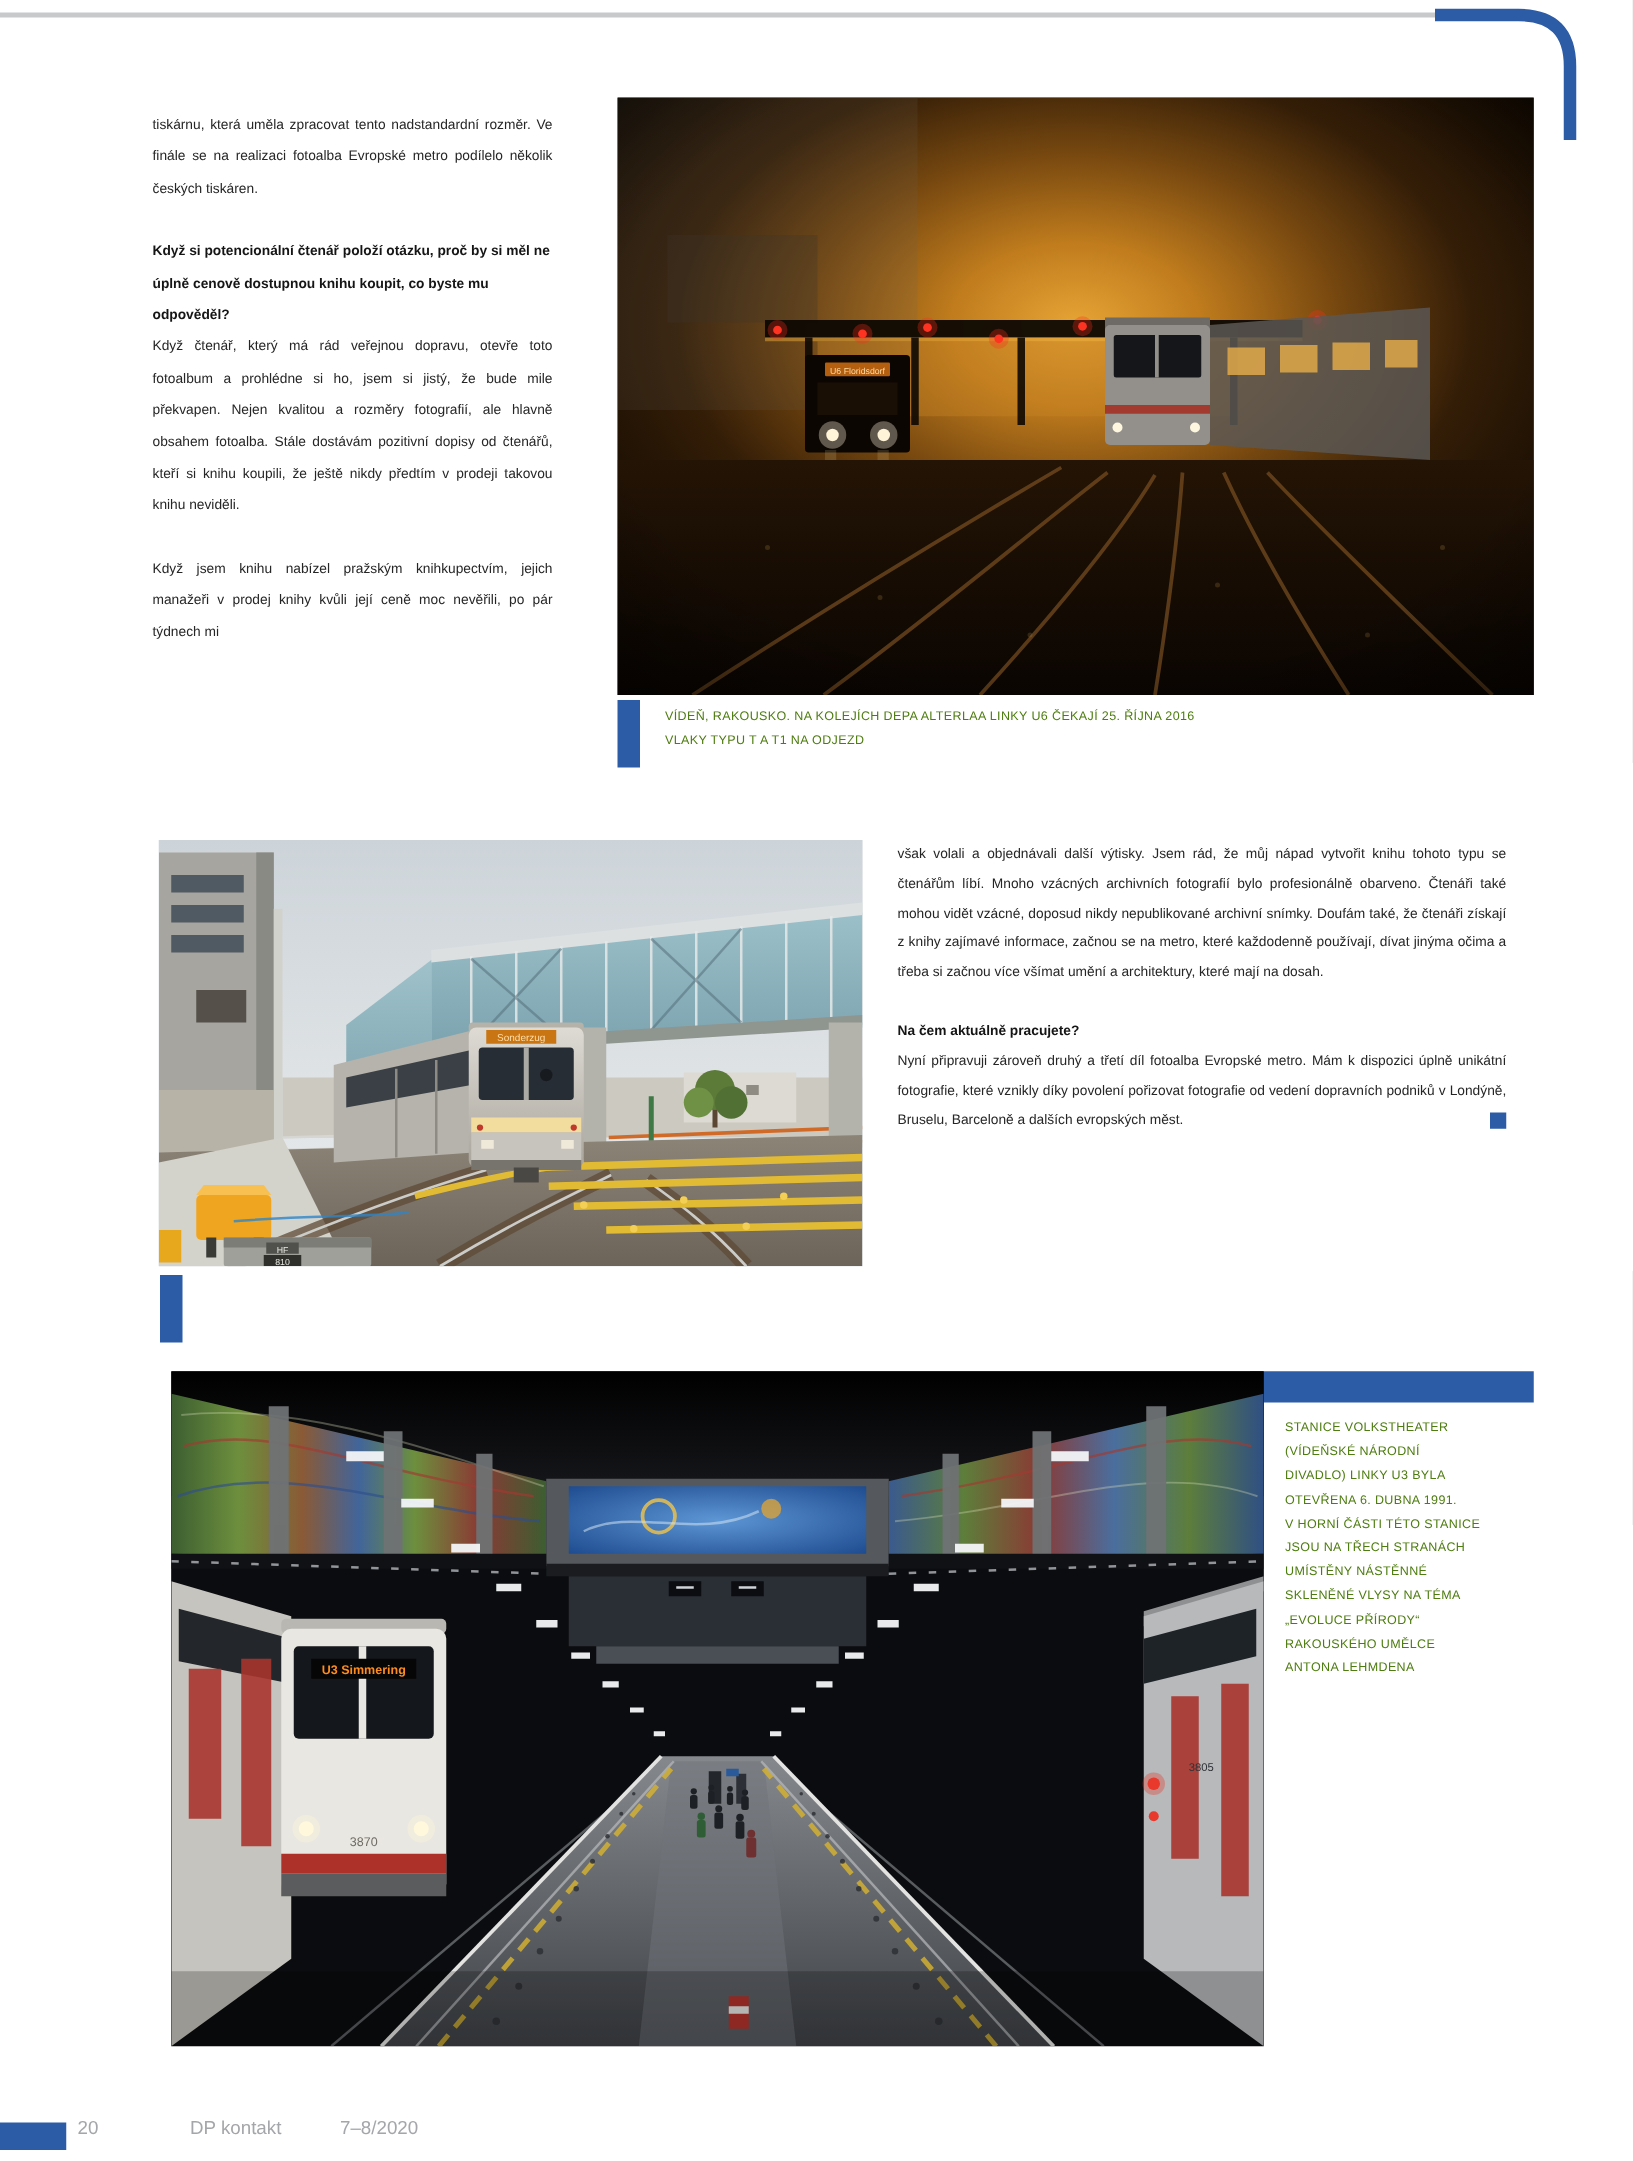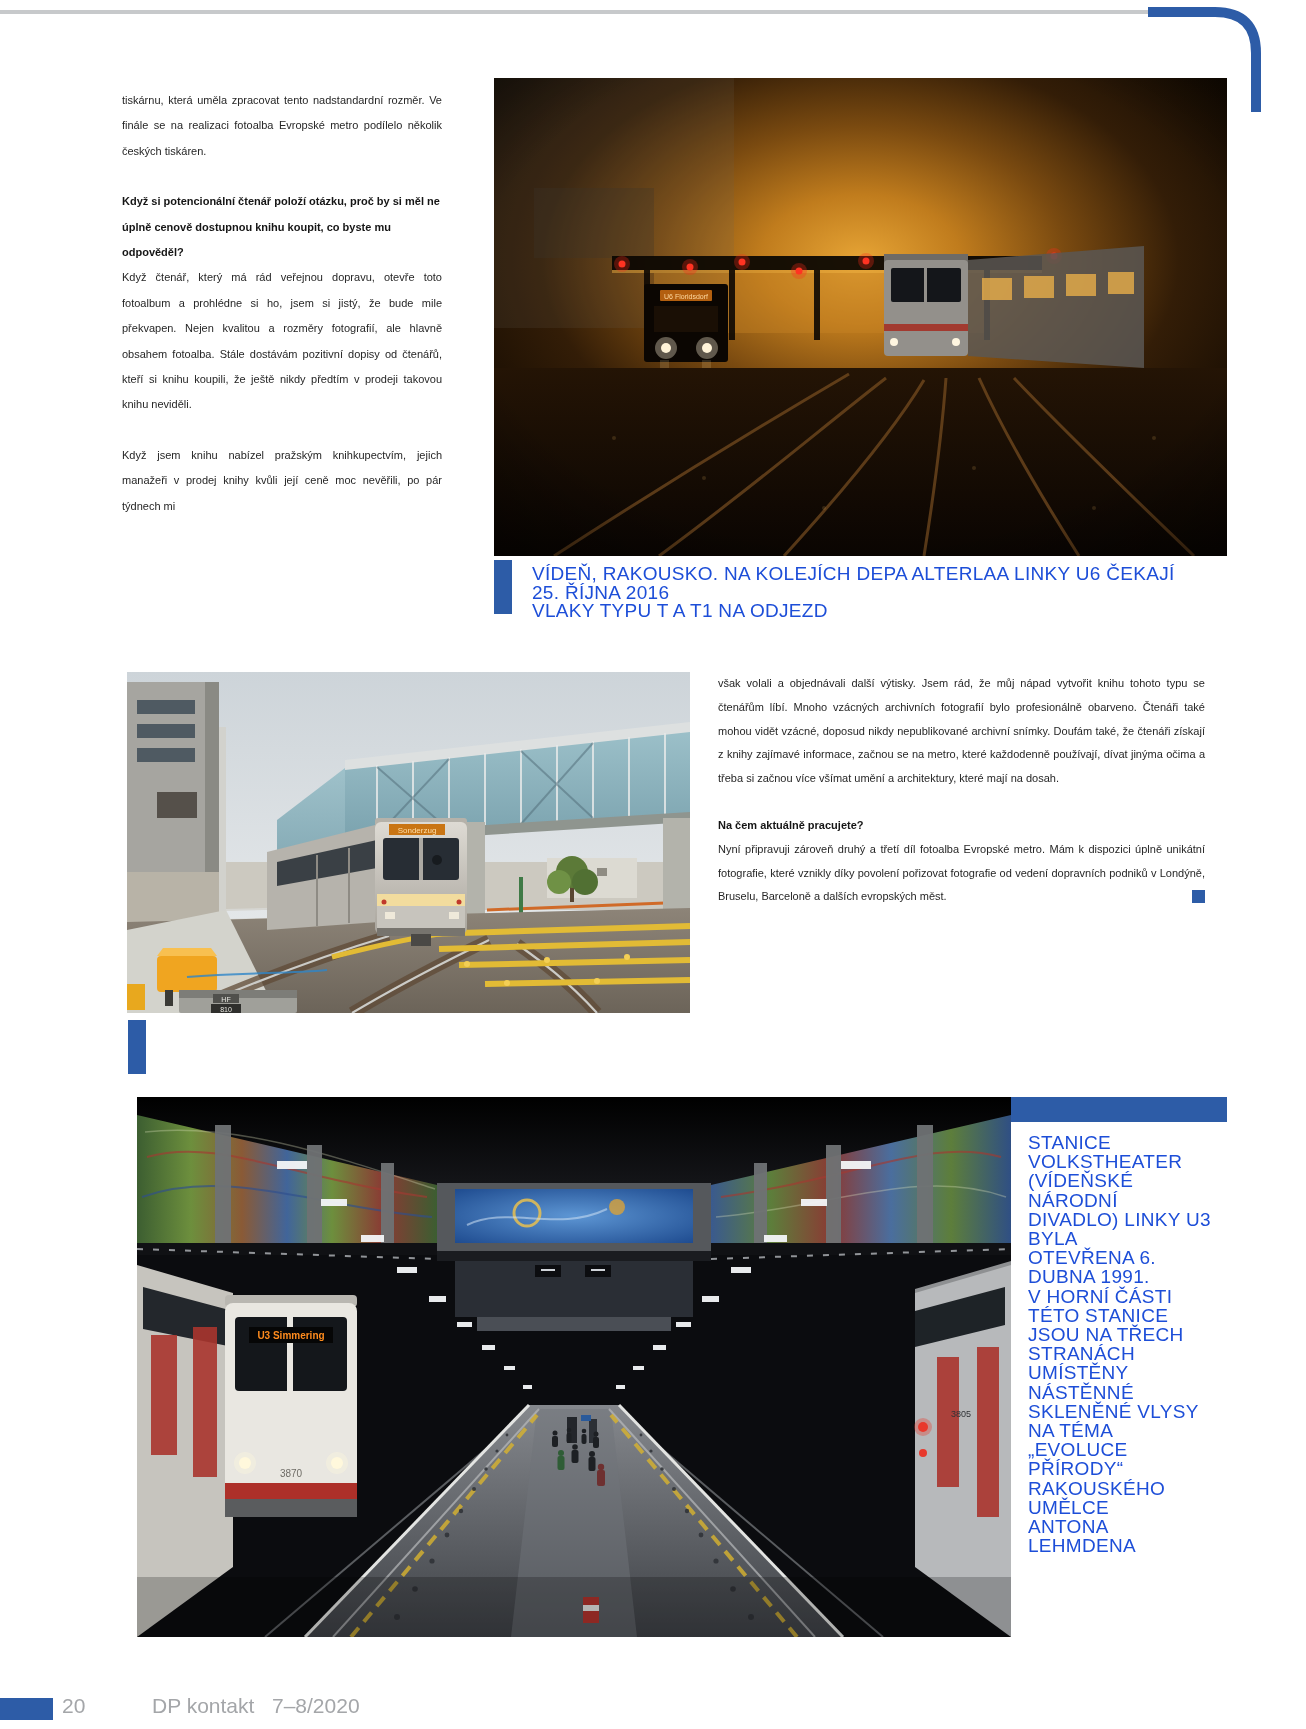--- a/index.html
+++ b/index.html
@@ -24,28 +24,28 @@
   
   .photo{position:absolute; overflow:hidden; background:#111;}
   .photo svg{display:block;}
   .photo-top{left:494px; top:78px; width:733px; height:478px;}
   .photo-mid{left:127px; top:672px; width:563px; height:341px; background:#cfd5d9;}
   .photo-bottom{left:137px; top:1097px; width:874px; height:540px;}
   
   .cap-marker{position:absolute; width:18px; background:#2d5ca7;}
   .cap-marker-top{left:494px; top:560px; height:54px;}
   .cap-marker-mid{left:128px; top:1020px; height:54px;}
-  .cap-text{position:absolute; color:#1d4ed8; font-size:19px; line-height:18.5px; letter-spacing:.3px;}
+  .cap-text{position:absolute; color:#4d7c0f; font-size:10px; line-height:18.5px; letter-spacing:.3px;}
   .cap-top{left:532px; top:565px; width:660px;}
   .cap-mid{left:175px; top:1026px; width:480px;}
   .cap-bottom{left:1028px; top:1133px; width:185px; line-height:19.2px;}
   .blue-bar-bottom{position:absolute; left:1000px; top:1097px; width:227px; height:25px; background:#2d5ca7;}
   
   .footer-bar{position:absolute; left:0; top:1698px; width:53px; height:22px; background:#2d5ca7;}
-  .footer-text{position:absolute; top:1694px; font-size:21px; color:#a4a6a9;}
+  .footer-text{position:absolute; top:1694px; font-size:15px; color:#a4a6a9;}
   .fp-num{left:62px;}
   .fp-mag{left:152px;}
   .fp-issue{left:272px;}
 </style>
 </head>
 <body>
 
 <div class="page">
 
   <div class="top-rule"></div>

